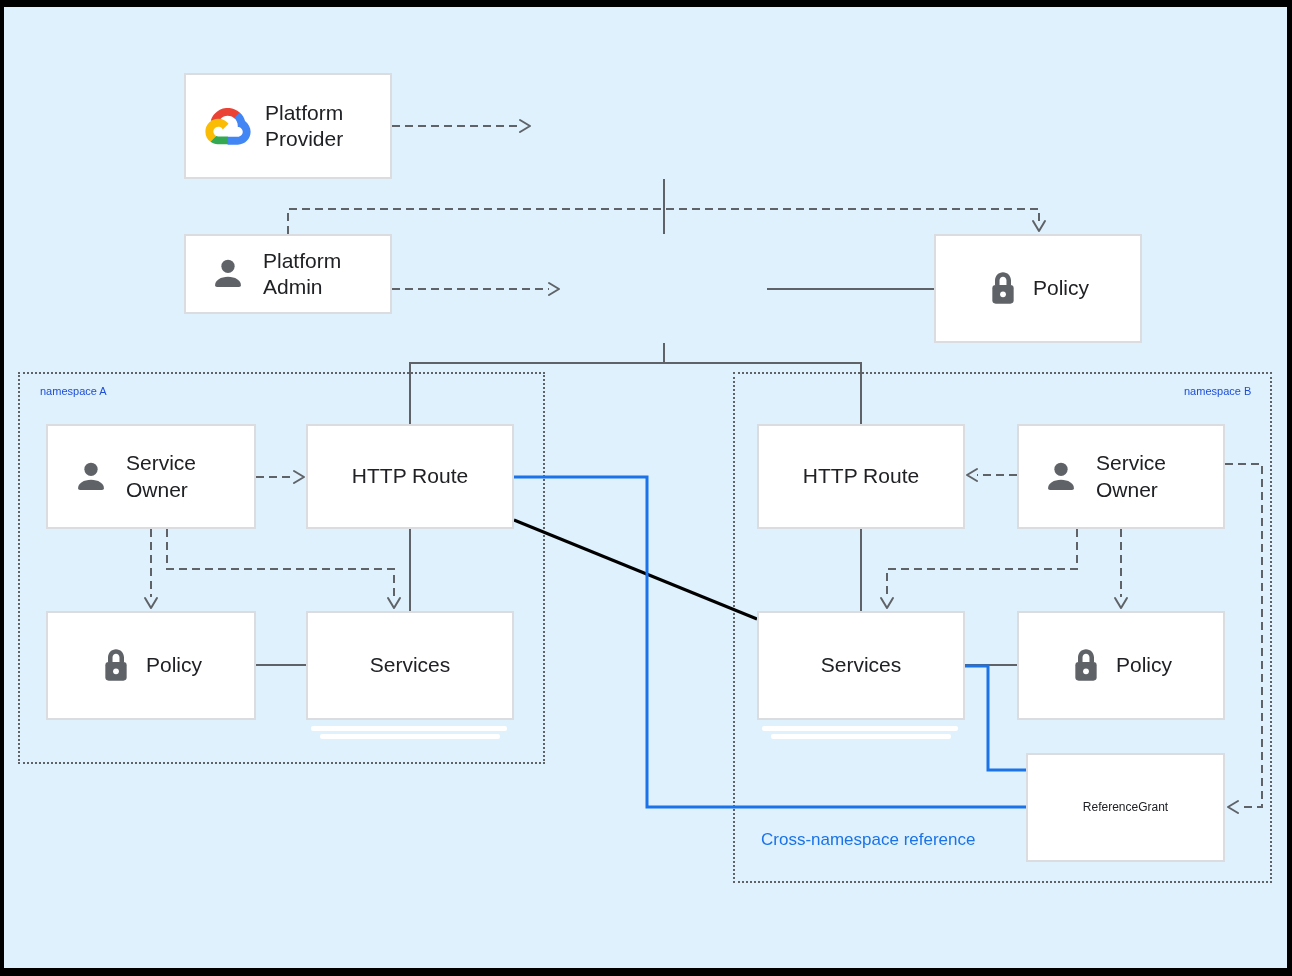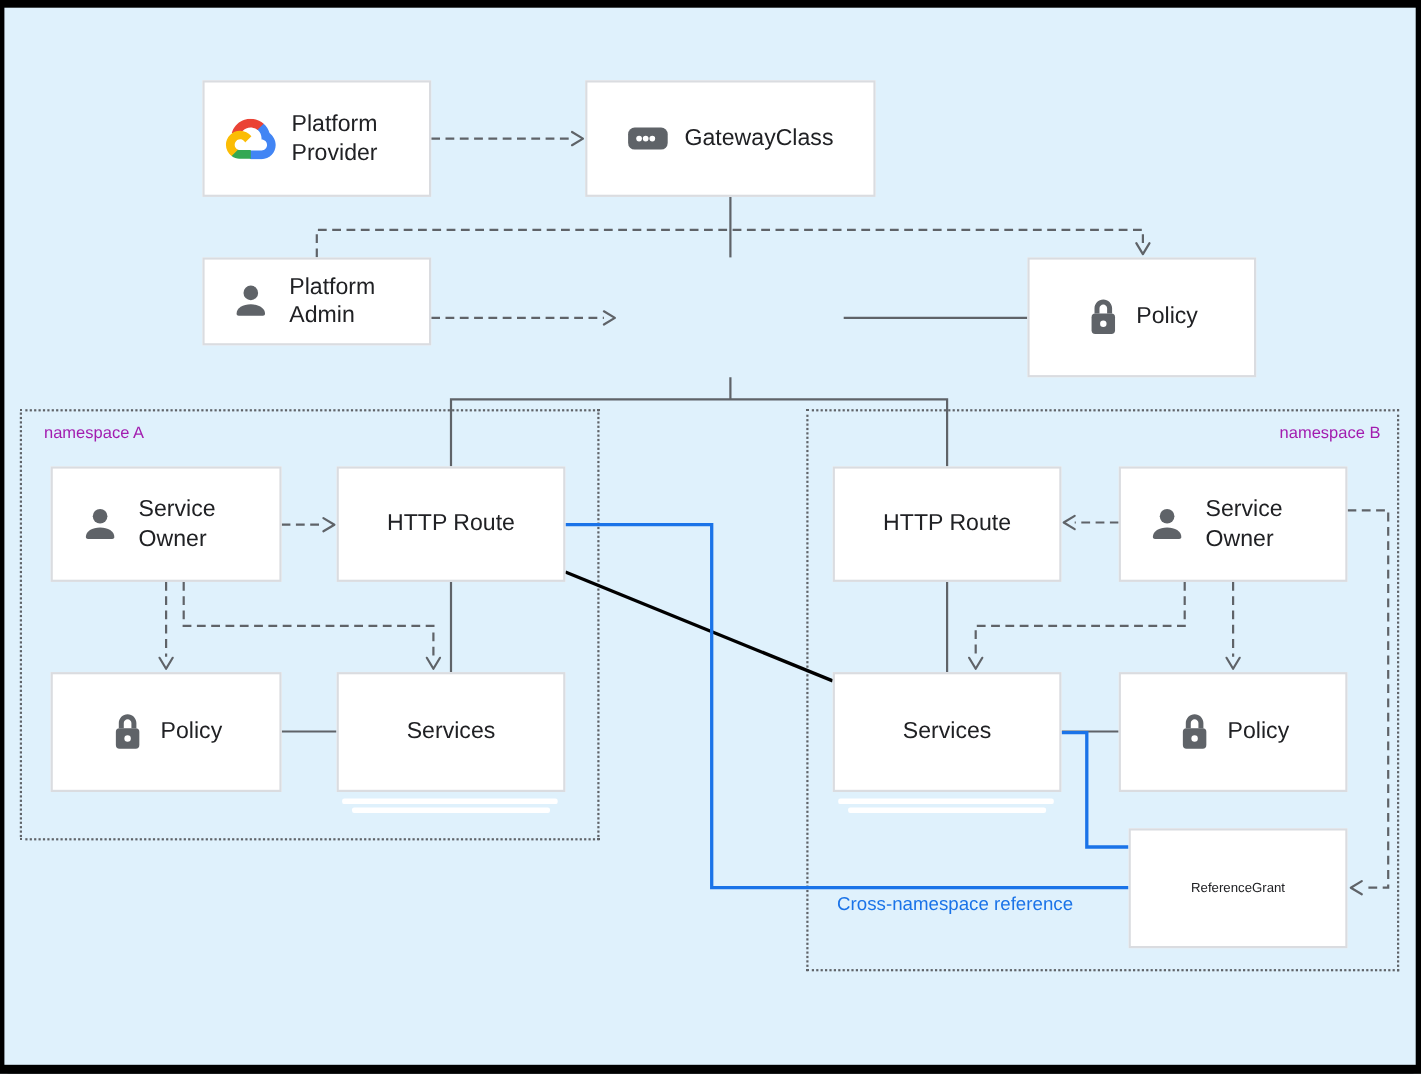--- a/index.html
+++ b/index.html
@@ -5,41 +5,41 @@
   html,body{margin:0;padding:0;background:#000;}
   .frame{position:relative;width:1292px;height:976px;background:#000;border-radius:10px;overflow:hidden;
          font-family:"Liberation Sans", sans-serif;}
   .canvas{position:absolute;left:4px;top:7px;width:1283px;height:961px;background:#DFF1FC;}
   .node{position:absolute;box-sizing:border-box;background:#FFFFFF;border:2px solid #DADCE0;
         display:flex;align-items:center;justify-content:center;gap:14px;
         font-size:21px;color:#202124;z-index:3;}
   .node .lbl{line-height:1.25;}
   .node .lbl.two{width:106px;}
   .ns{position:absolute;box-sizing:border-box;border:2px dotted #5F6368;z-index:1;}
-  .nslabel{position:absolute;font-size:15px;color:#a21caf;z-index:4;}
+  .nslabel{position:absolute;font-size:11px;color:#1d4ed8;z-index:4;}
   .overlay{position:absolute;left:0;top:0;z-index:2;}
   .s{stroke:#5F6368;stroke-width:2;fill:none;}
   .d{stroke:#5F6368;stroke-width:2;fill:none;stroke-dasharray:8 5;}
   .a{stroke:#5F6368;stroke-width:2;fill:none;stroke-linecap:round;stroke-linejoin:round;}
   .bl{stroke:#1A73E8;stroke-width:3;fill:none;}
   .bk{stroke:#000000;stroke-width:3;fill:none;}
   .stackbar{position:absolute;background:#FFFFFF;height:5px;border-radius:2px;z-index:3;}
-  .annotation{position:absolute;font-size:17px;color:#1A73E8;z-index:4;}
+  .annotation{position:absolute;font-size:17px;color:#1A73E8;z-index:4;margin-top:18px;}
   .icon{display:flex;align-items:center;}
 </style>
 </head>
 <body>
 
 <div class="frame">
   <div class="canvas">
 
     <div class="ns" style="left:14px;top:365px;width:527px;height:392px"></div>
     <div class="ns" style="left:729px;top:365px;width:539px;height:511px"></div>
     <div class="nslabel" style="left:36px;top:378px">namespace A</div>
-    <div class="nslabel" style="left:1145px;top:378px;width:106px;text-align:right">namespace B</div>
+    <div class="nslabel" style="left:1180px;top:378px;width:106px;text-align:left">namespace B</div>
 
     <svg class="overlay" width="1283" height="961" viewBox="0 0 1283 961">
 
       <g>
           <path class="s" d="M660,172 V227"></path>
         </g>
       <g>
           <path class="s" d="M763,282 H930"></path>
         </g>
       <g>
@@ -116,31 +116,20 @@
         <svg width="46" height="37" viewBox="0 0 24 19.2">
           <path fill="#EA4335" d="M15.2 5.3h.7l2.1-2.1.1-.9C14.2-1.2 8.3-.8 4.9 3.1c-.9 1-1.6 2.3-1.9 3.6.2-.1.5-.1.7 0l4.1-.7s.2-.3.3-.3c1.8-2 4.9-2.3 7.1-.4z"></path>
           <path fill="#4285F4" d="M20.9 6.7c-.5-1.7-1.4-3.2-2.8-4.4l-2.9 2.9c1.2 1 1.9 2.5 1.9 4.1v.5c1.4 0 2.6 1.1 2.6 2.6 0 1.4-1.1 2.6-2.6 2.6h-5.1l-.5.5v3.1l.5.5h5.1c3.7 0 6.7-3 6.7-6.7 0-2.2-1.1-4.3-2.9-5.7z"></path>
           <path fill="#34A853" d="M6.9 18.9H12v-4.1H6.9c-.4 0-.7-.1-1-.2l-.7.2-2.1 2.1-.2.7c1.2.9 2.6 1.4 4 1.3z"></path>
           <path fill="#FBBC05" d="M6.9 5.6C3.2 5.6.2 8.6.2 12.3c0 2.1 1 4.1 2.7 5.3l3-3c-1.3-.6-1.9-2.1-1.3-3.4.6-1.3 2.1-1.9 3.4-1.3.6.3 1 .7 1.3 1.3l3-3c-1.3-1.6-3.3-2.6-5.4-2.6z"></path>
         </svg>
       </span>
       <span class="lbl two">Platform Provider</span>
     </div>
 
-    <div class="node" style="left:528px;top:66px;width:264px;height:106px">
-      <span class="icon">
-        <svg width="38" height="22" viewBox="0 0 38 22">
-            <rect x="1" y="1" width="36" height="20" rx="6" fill="#5F6368"></rect>
-            <circle cx="11" cy="11" r="2.6" fill="#fff"></circle>
-            <circle cx="17" cy="11" r="2.6" fill="#fff"></circle>
-            <circle cx="23" cy="11" r="2.6" fill="#fff"></circle>
-          </svg>
-      </span>
-      <span class="lbl">GatewayClass</span>
-    </div>
 
     <div class="node" style="left:180px;top:227px;width:208px;height:80px">
       <span class="icon">
         <svg width="42" height="42" viewBox="0 0 24 24" fill="#5F6368">
             <circle cx="12" cy="7.6" r="3.8"></circle>
             <path d="M12 13.5c-4.1 0-7.4 2-7.4 4.9 0 .6.5 1 1.1 1h12.6c.6 0 1.1-.4 1.1-1 0-2.9-3.3-4.9-7.4-4.9z"></path>
           </svg>
       </span>
       <span class="lbl two">Platform Admin</span>
     </div>

